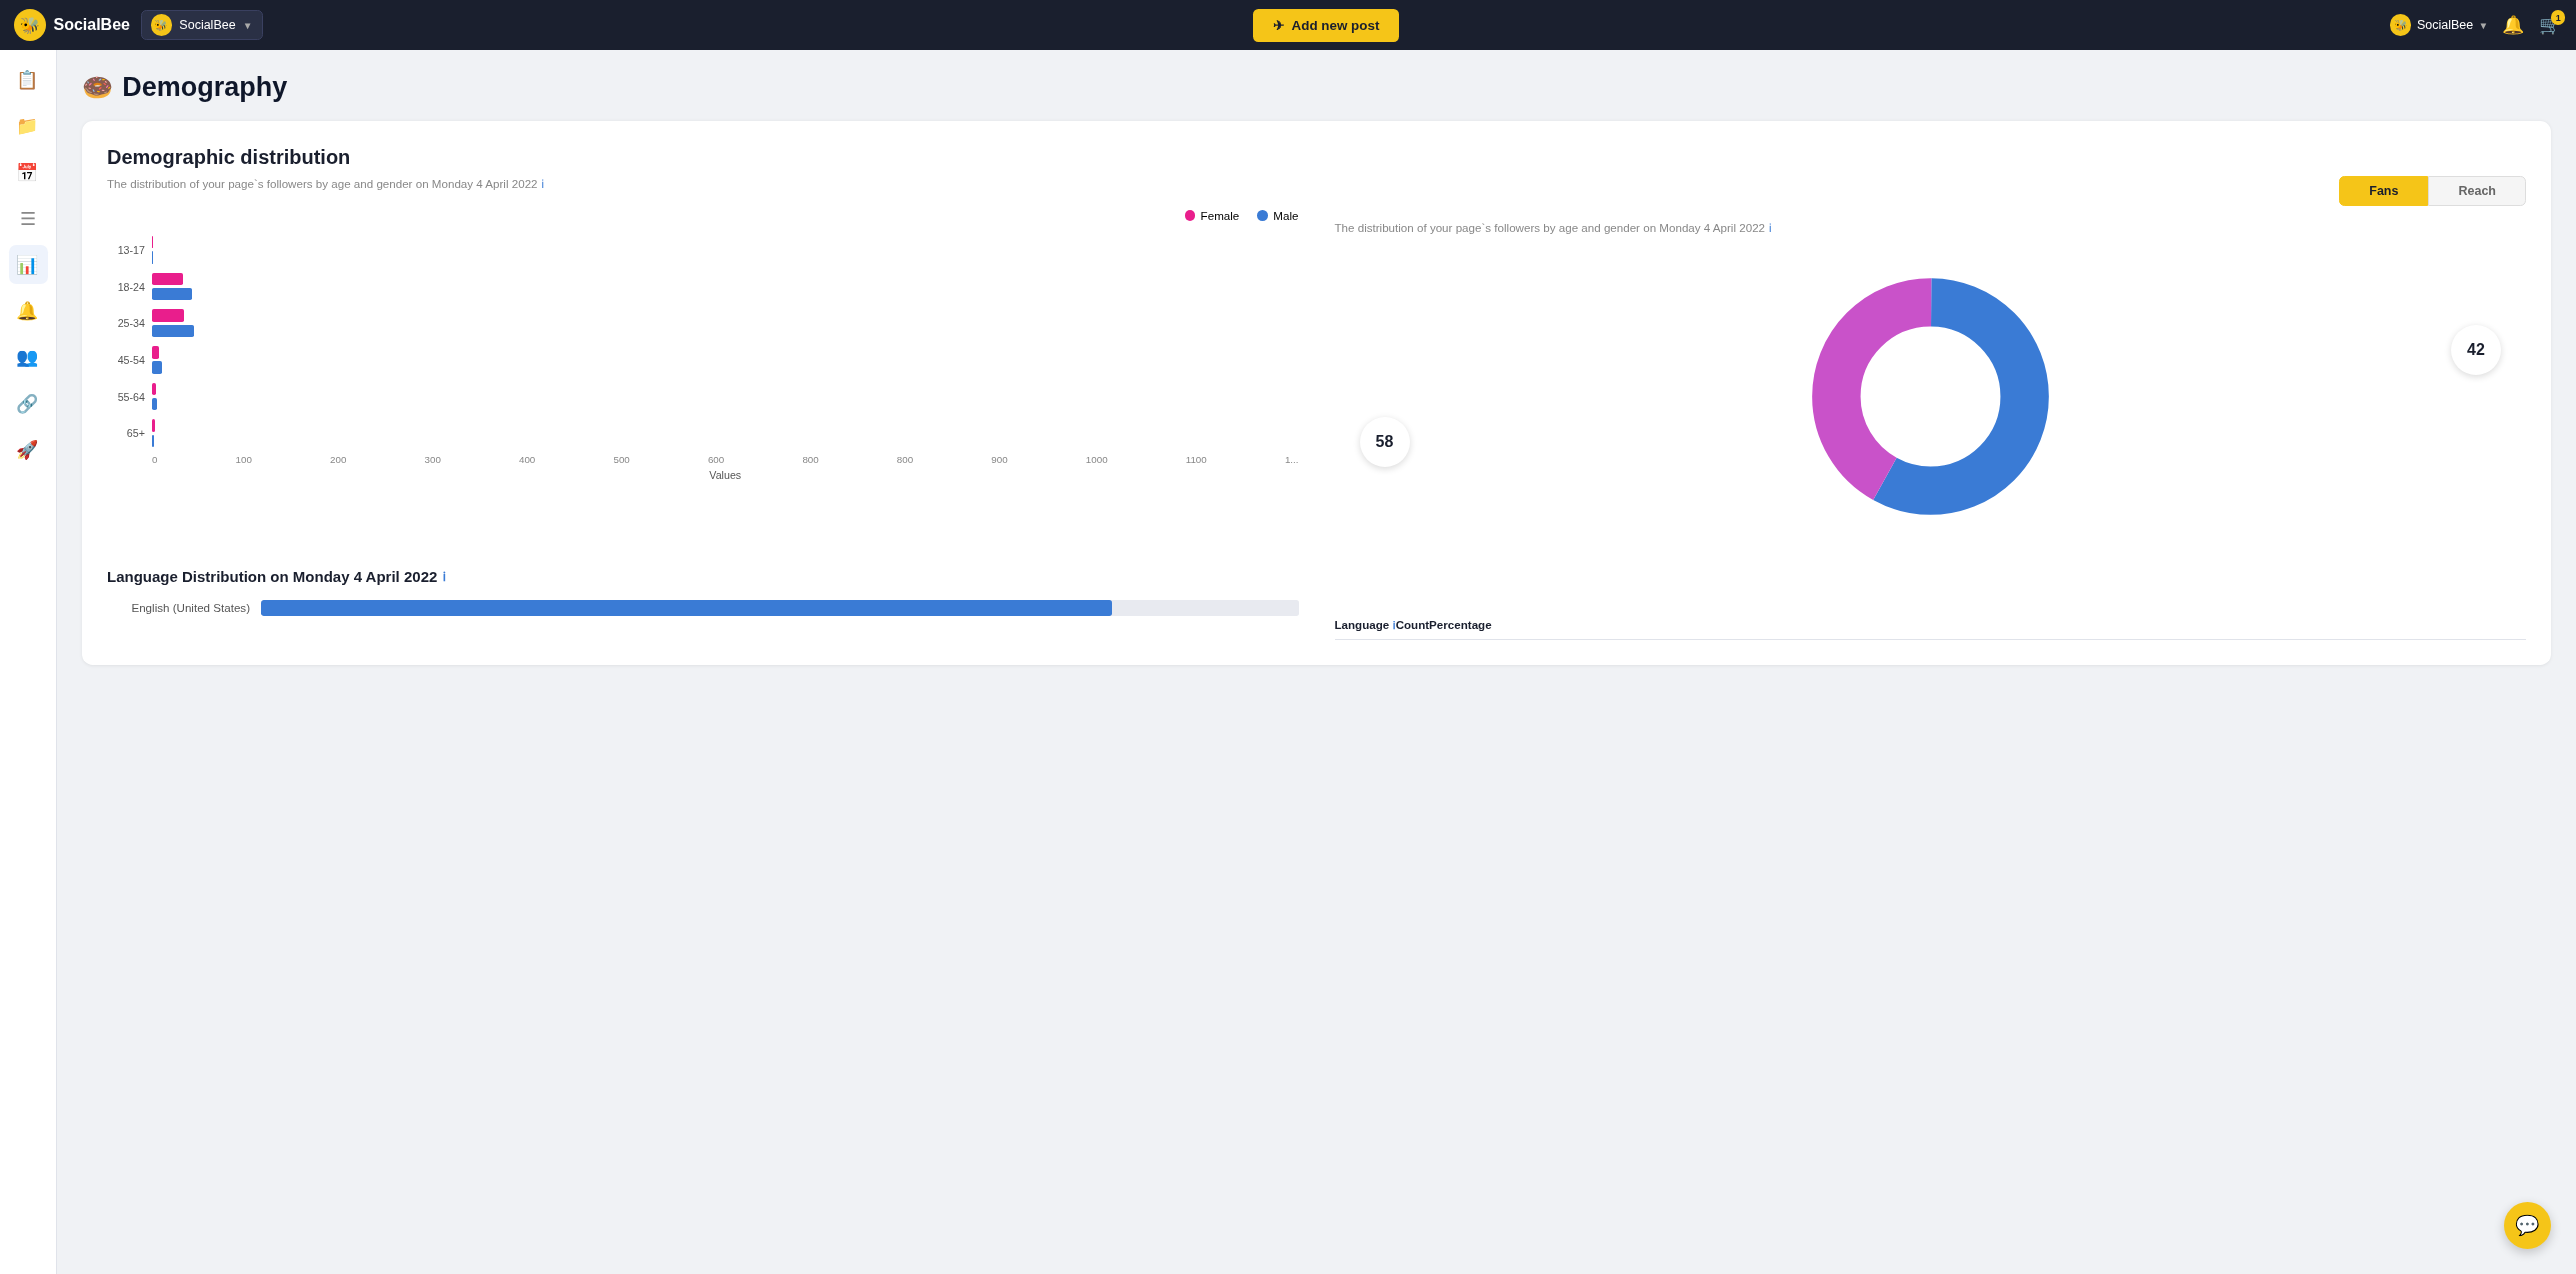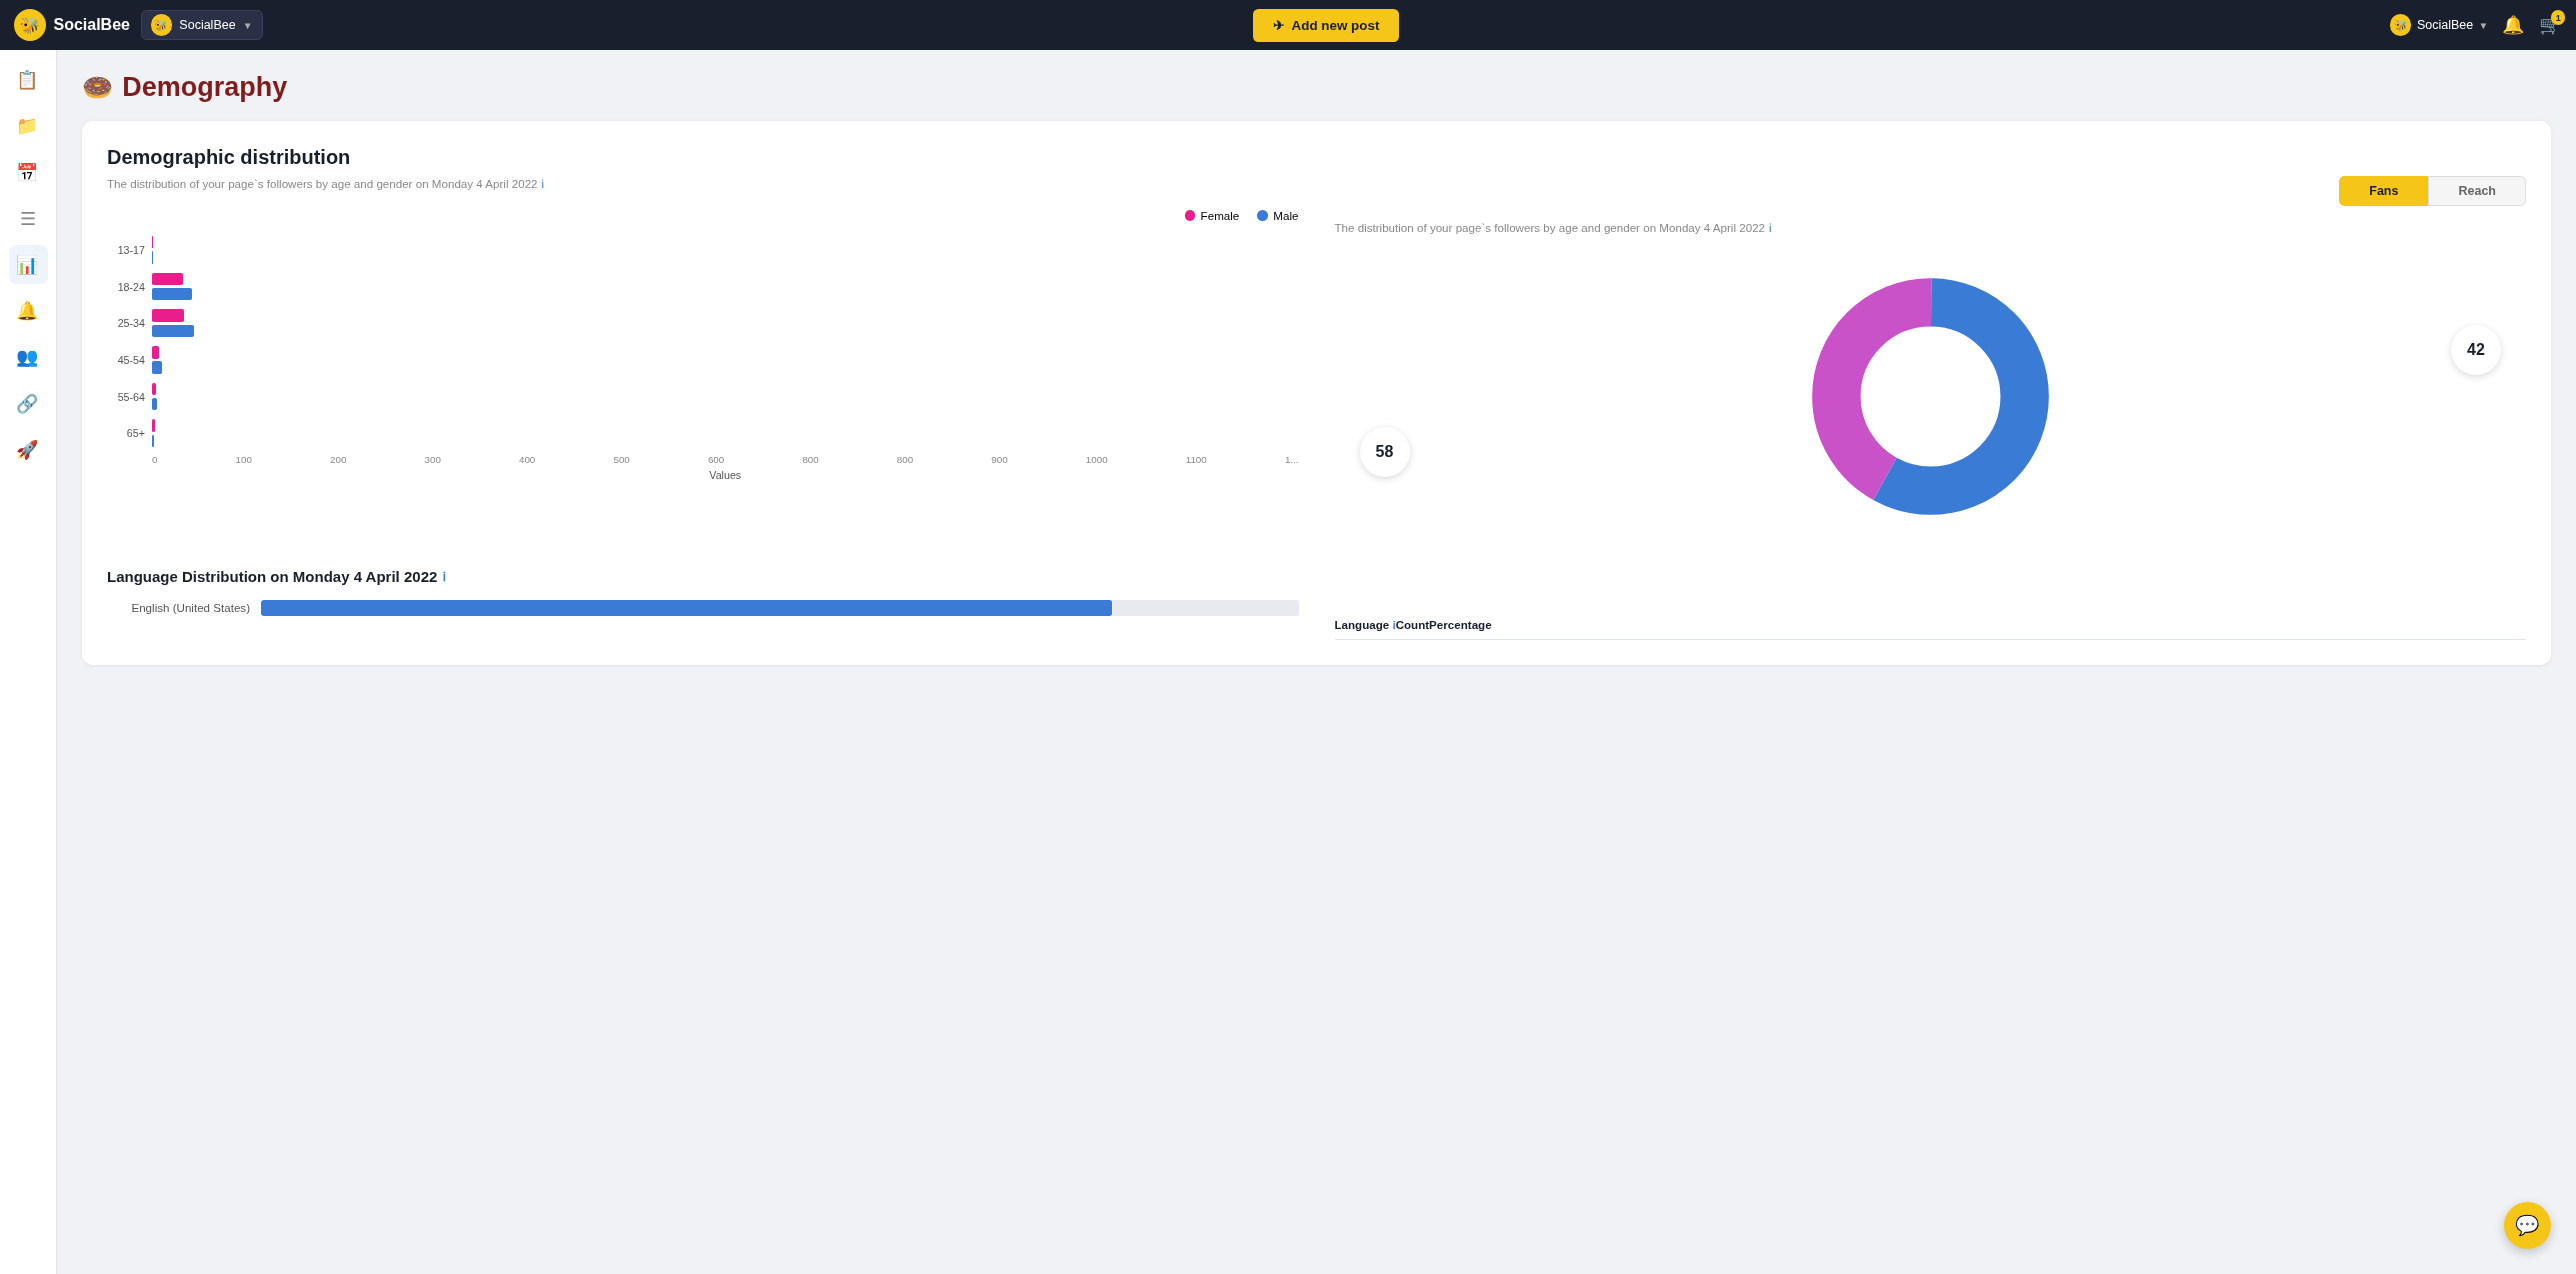--- a/index.html
+++ b/index.html
@@ -66,21 +66,21 @@
       flex: 1;
       overflow-y: auto;
       padding: 21.5px 25px;
       background: #f0f2f5;
     }
 
     .page-header {
       display: flex; align-items: center; gap: 9px; margin-bottom: 18px;
     }
     .page-header-icon { font-size: 25px; color: #555; }
-    .page-title { font-size: 27px; font-weight: 700; color: #7f1d1d; }
+    .page-title { font-size: 27px; font-weight: 700; color: #0f172a; }
 
     
     .card {
       background: #fff;
       border-radius: 10.7px;
       padding: 25px;
       margin-bottom: 18px;
       box-shadow: 0 0.9px 3.6px rgba(0,0,0,0.07);
     }
 
@@ -173,21 +173,21 @@
       height: 50px;
       display: flex;
       align-items: center;
       justify-content: center;
       font-size: 16px;
       font-weight: 700;
       color: #1a1f2e;
     }
     .donut-label-male {
       left: 25px;
-      bottom: 62px;
+      bottom: 72px;
     }
     .donut-label-female {
       right: 25px;
       top: 72px;
     }
 
     
     .lang-section-title {
       font-size: 15px;
       font-weight: 700;

